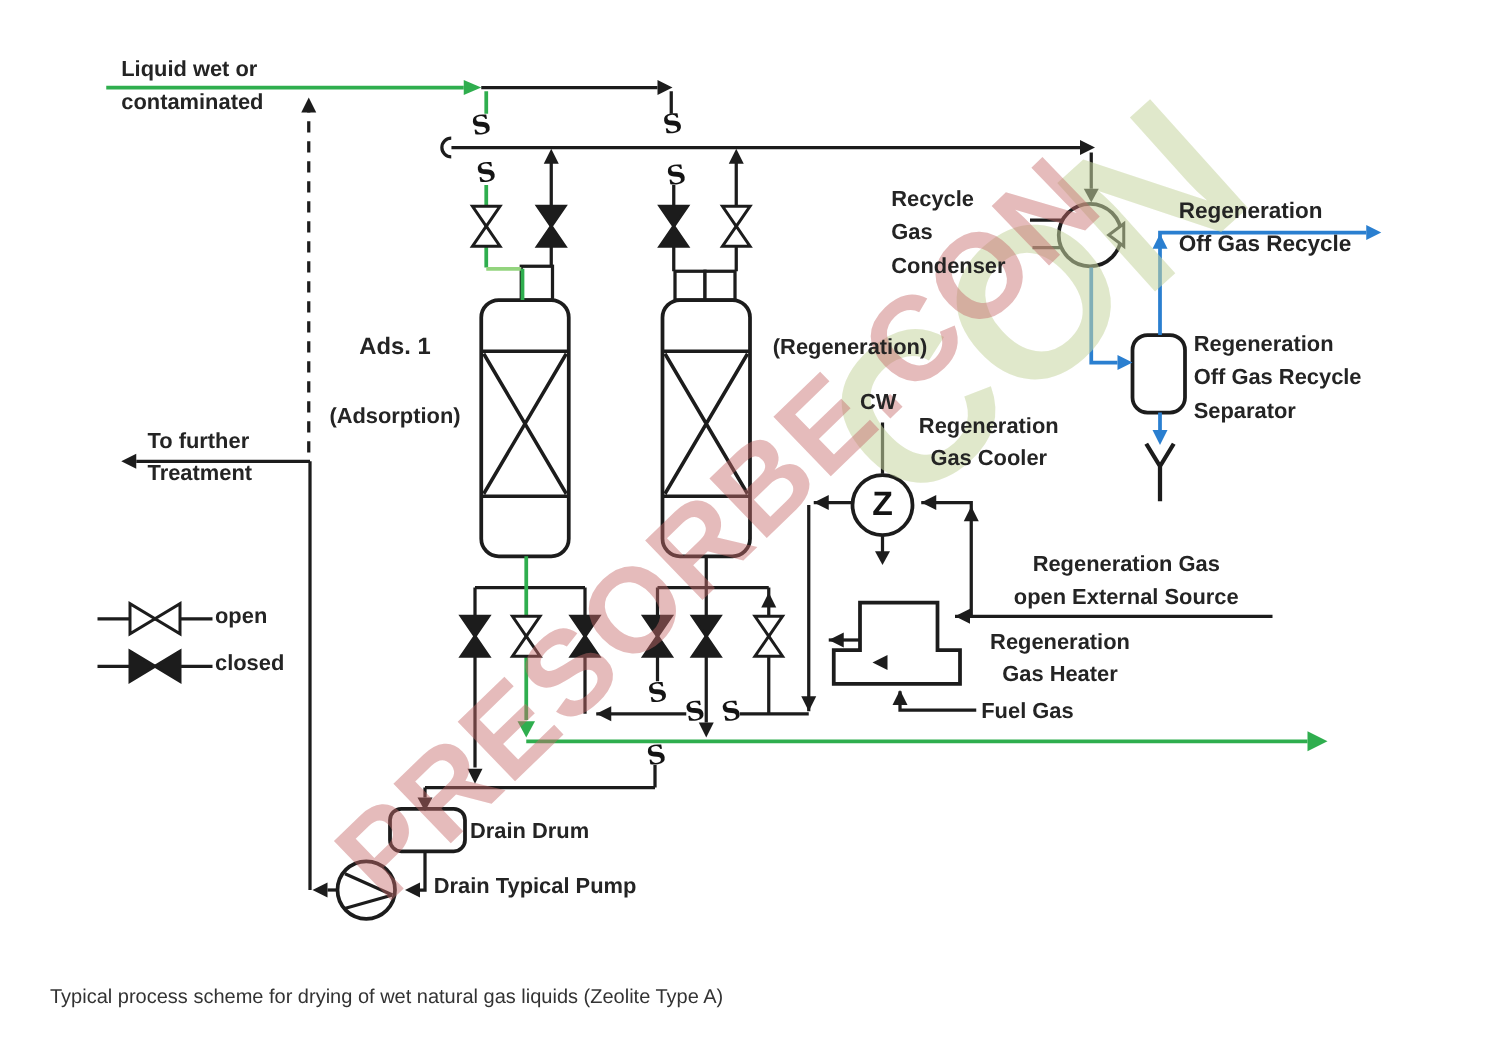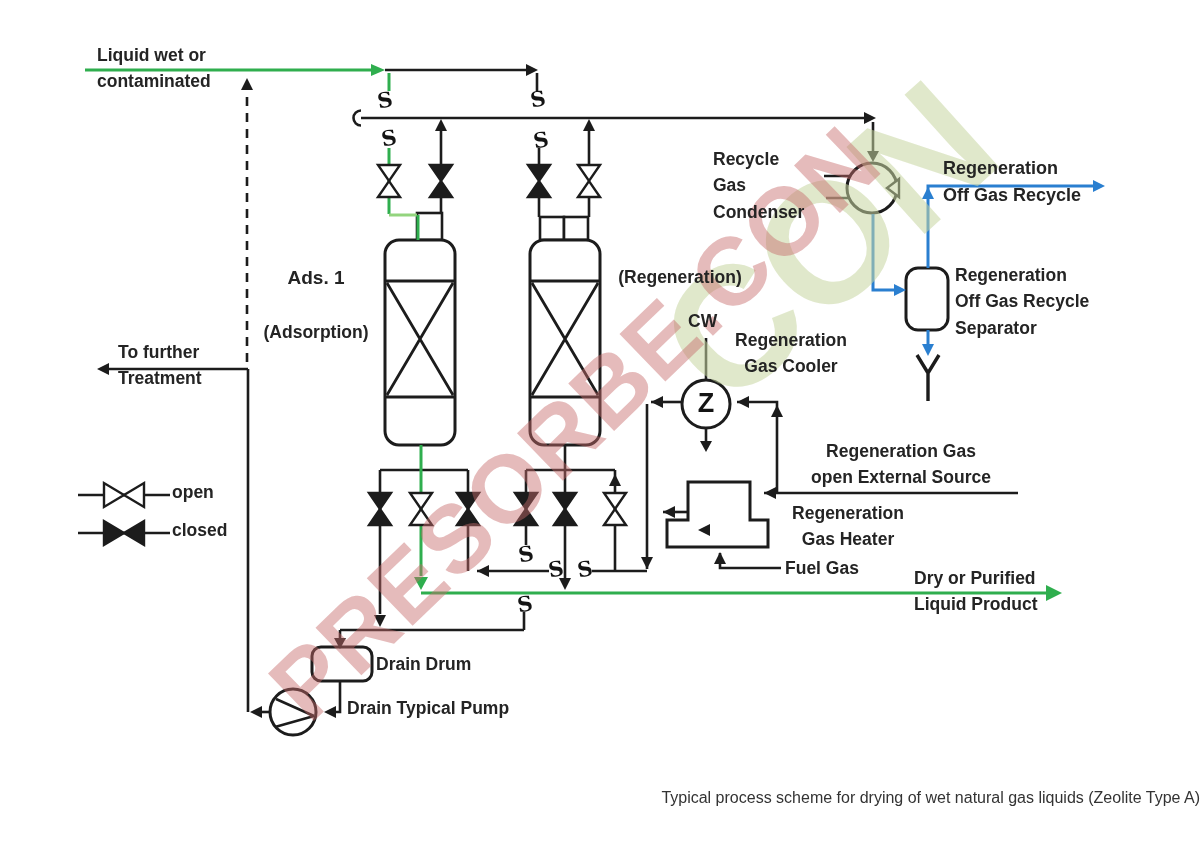--- a/index.html
+++ b/index.html
@@ -13,22 +13,22 @@
   .ttl{font-size:19px;}
   .s-sym{position:absolute;z-index:3;font-family:"DejaVu Serif",serif;font-weight:bold;
          font-size:21px;color:#141414;transform:translate(-50%,-55%) rotate(-10deg);}
   .z-sym{position:absolute;z-index:3;font-weight:bold;font-size:27px;color:#141414;
          transform:translate(-50%,-52%);}
   .wm{position:absolute;z-index:2;pointer-events:none;white-space:nowrap;font-weight:bold;}
   #wm-red{left:170px;top:368px;width:810px;text-align:center;font-size:96px;letter-spacing:2px;
           color:rgba(199,106,106,0.46);transform:rotate(-44deg);}
   #wm-green{left:645px;top:160px;width:330px;text-align:center;font-size:170px;
           color:rgba(198,214,160,0.55);transform:rotate(-42deg);}
-  #caption{position:absolute;z-index:3;left:0;right:0;top:789px;text-align:right;
-           font-size:16px;font-weight:normal;color:#333;}
+  #caption{position:absolute;z-index:3;left:0;right:0;top:789px;text-align:left;
+           font-size:16px;font-weight:normal;color:#333;padding-left:40px;}
 </style>
 </head>
 <body>
 
 <div id="stage">
 
 <svg id="pfd" width="1200" height="849" viewBox="0 0 1200 849">
 
   <g stroke="#1c1c1c" stroke-width="2.6" fill="none">
 
@@ -247,22 +247,20 @@
 Off Gas Recycle
 Separator</div>
 <div class="lbl" style="left:688px;top:308px;">CW</div>
 <div class="lbl ul ctr" style="left:722px;top:327px;width:138px;">Regeneration
 Gas Cooler</div>
 <div class="lbl ctr" style="left:797px;top:438px;width:208px;">Regeneration Gas
 open External Source</div>
 <div class="lbl ul ctr" style="left:779px;top:500px;width:138px;">Regeneration
 Gas Heater</div>
 <div class="lbl" style="left:785px;top:555px;">Fuel Gas</div>
-<div class="lbl" style="left:914px;top:565px;">Dry or Purified
-Liquid Product</div>
 <div class="lbl" style="left:172px;top:479px;">open</div>
 <div class="lbl" style="left:172px;top:517px;">closed</div>
 <div class="lbl ul" style="left:376px;top:651px;">Drain Drum</div>
 <div class="lbl ul" style="left:347px;top:695px;">Drain Typical Pump</div>
 
 <div id="caption">Typical process scheme for drying of wet natural gas liquids (Zeolite Type A)</div>
 
 </div>
 
 </body></html>

